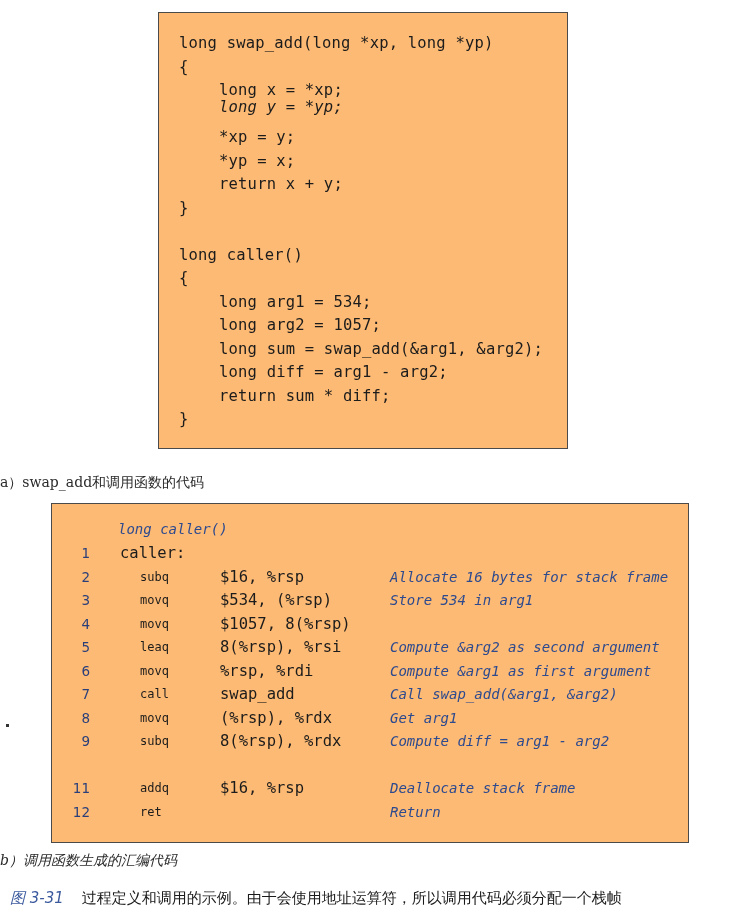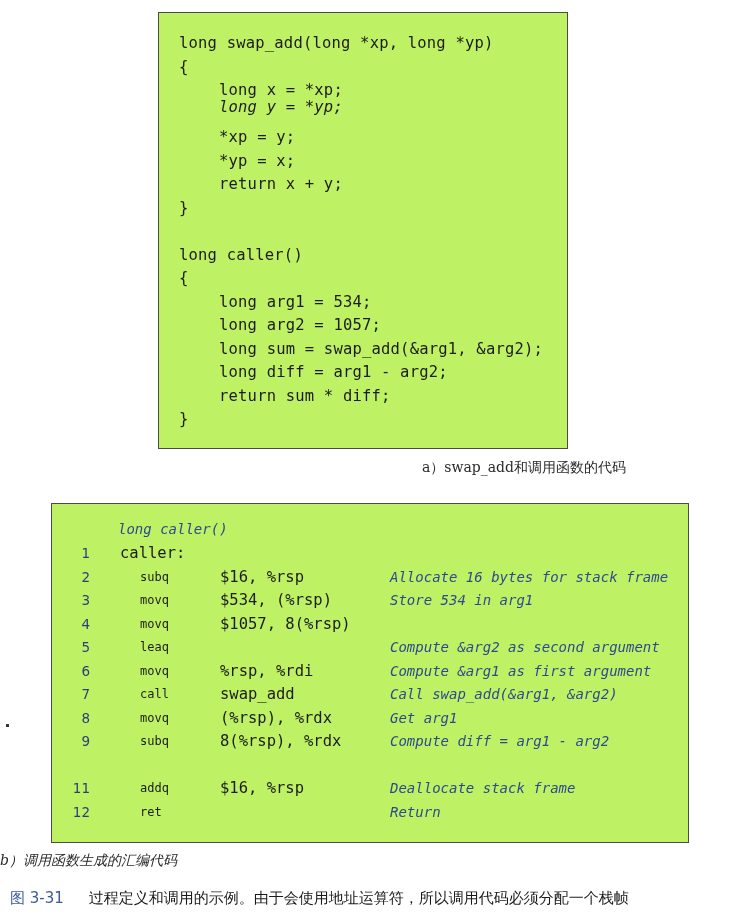--- a/index.html
+++ b/index.html
@@ -10,21 +10,21 @@
     body {
       width: 750px;
       height: 924px;
       position: relative;
       overflow: hidden;
       color: #1a1a1a;
     }
     .box {
       position: absolute;
       border: 1.5px solid #4a4a4a;
-      background: #bef264;
+      background: #fdba74;
       box-sizing: border-box;
     }
     #box-a {
       left: 158px;
       top: 12px;
       width: 410px;
       height: 437px;
     }
     #box-b {
       left: 51px;
@@ -49,22 +49,22 @@
     .caption {
       position: absolute;
       font-family: "DejaVu Serif", "Liberation Serif", serif;
       font-size: 14px;
       color: #2a2a2a;
       white-space: nowrap;
     }
     #caption-a {
       left: 0;
       width: 626px;
-      top: 459px;
-      text-align: right;
+      top: 474px;
+      text-align: left;
     }
     #caption-b {
       left: 0;
       width: 750px;
       top: 852px;
       text-align: left;
       font-style: italic;
     }
     .asm-row {
       position: absolute;
@@ -126,21 +126,22 @@
       position: absolute;
       left: 10px;
       top: 889px;
       font-family: "DejaVu Sans", "Liberation Sans", sans-serif;
       font-size: 15px;
       color: #1a1a1a;
       white-space: nowrap;
     }
     #fig-caption .fig-num {
       color: #3b5a9e;
-      margin-right: 25px;
+      margin-right: 18px;
+      font-style: italic;
     }
     .speck {
       position: absolute;
       left: 6px;
       top: 724px;
       width: 3px;
       height: 3px;
       background: #333;
     }
   </style>
@@ -194,20 +195,21 @@
 
   <div class="asm-row" style="top:108.5px;">
     <span class="asm-num">4</span>
     <span class="asm-op">movq</span>
     <span class="asm-args">$1057, 8(%rsp)</span>
   </div>
 
   <div class="asm-row" style="top:132px;">
     <span class="asm-num">5</span>
     <span class="asm-op">leaq</span>
+    <span class="asm-args">8(%rsp), %rsi</span>
     <span class="asm-comment">Compute &amp;arg2 as second argument</span>
   </div>
 
   <div class="asm-row" style="top:155.5px;">
     <span class="asm-num">6</span>
     <span class="asm-op">movq</span>
     <span class="asm-args">%rsp, %rdi</span>
     <span class="asm-comment">Compute &amp;arg1 as first argument</span>
   </div>
 

